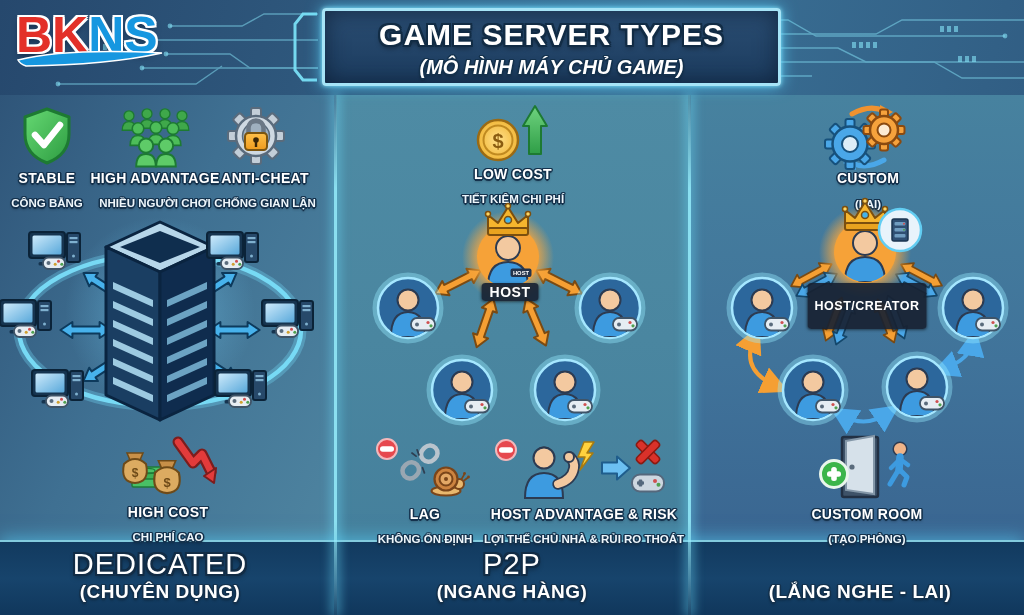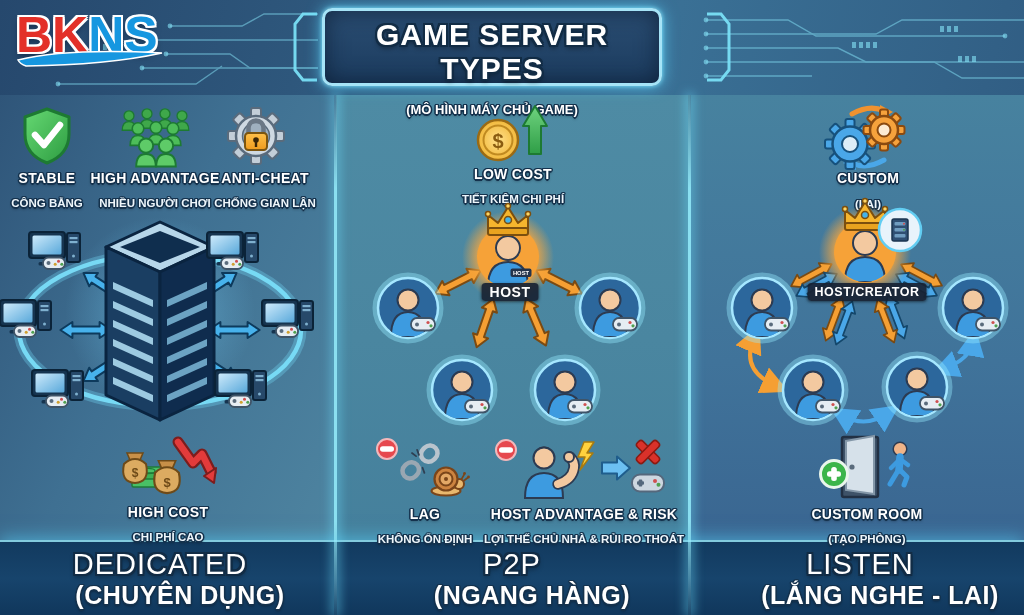--- a/index.html
+++ b/index.html
@@ -13,35 +13,35 @@
   .col{top:95px;height:445px;}
   #col-dedicated{left:0;width:336px;background:linear-gradient(115deg,#2f5579 0%,#3f7092 45%,#4e84a0 100%);}
   #col-p2p{left:336px;width:354px;background:linear-gradient(180deg,#4e8ba4 0%,#4a86a0 55%,#45809c 100%);}
   #col-listen{left:690px;width:334px;background:linear-gradient(180deg,#47829f 0%,#40739a 60%,#3a6691 100%);}
   #bottombar{left:0;top:540px;width:1024px;height:75px;
     background:linear-gradient(180deg,#123a5f 0%,#17446c 50%,#10375c 100%);
     border-top:2px solid rgba(160,240,255,.8);box-shadow:0 -2px 16px rgba(90,215,255,.55);box-sizing:border-box;}
   .divider{top:95px;width:3px;height:520px;
     background:linear-gradient(180deg,rgba(140,235,255,.05),rgba(150,240,255,.85) 18%,rgba(150,240,255,.85) 82%,rgba(140,235,255,.1));
     box-shadow:0 0 11px 2px rgba(110,225,255,.6);}
-  #banner{left:322px;top:8px;width:340px;height:78px;box-sizing:border-box;text-align:center;
+  #banner{left:322px;top:8px;width:459px;height:78px;box-sizing:border-box;text-align:center;
     background:linear-gradient(180deg,#2a4d72 0%,#1c3c5f 100%);
-    border:3px solid #a6e4f7;border-radius:10px;
+    border:3px solid #a6e4f7;border-radius:4px;
     box-shadow:0 0 16px rgba(90,215,255,.85),0 0 4px rgba(160,240,255,.9),inset 0 0 22px rgba(8,22,42,.65);}
   #banner .t1{margin-top:7px;font-size:30px;font-weight:800;color:#fff;letter-spacing:1px;}
-  #banner .t2{font-size:13px;font-weight:800;color:#fff;margin-top:16px;}
+  #banner .t2{font-size:20px;font-weight:800;color:#fff;margin-top:4px;font-style:italic;}
   .olt{text-shadow:-1px -1px 0 #15324d,1px -1px 0 #15324d,-1px 1px 0 #15324d,1px 1px 0 #15324d,
     0 -1.5px 0 #15324d,0 1.5px 0 #15324d,-1.5px 0 0 #15324d,1.5px 0 0 #15324d,0 2px 3px rgba(0,0,0,.45);}
   .olt2{text-shadow:-2px -2px 0 #122c45,2px -2px 0 #122c45,-2px 2px 0 #122c45,2px 2px 0 #122c45,
     0 -2px 0 #122c45,0 2px 0 #122c45,-2px 0 0 #122c45,2px 0 0 #122c45,0 3px 5px rgba(0,0,0,.5);}
   .cx{position:absolute;transform:translateX(-50%);text-align:center;white-space:nowrap;}
   .en{font-size:14px;font-weight:800;color:#fff;letter-spacing:.3px;}
   .vi{font-size:11.5px;font-weight:800;color:#eef6fb;margin-top:12px;}
   .fo-en{font-size:29px;font-weight:400;color:#fff;letter-spacing:1px;}
-  .fo-vi{font-size:25px;font-weight:800;color:#fff;letter-spacing:.5px;margin-left:20px;}
+  .fo-vi{font-size:19px;font-weight:800;color:#fff;letter-spacing:.5px;}
   .badge{position:absolute;transform:translateX(-50%);background:rgba(24,34,50,.92);color:#fff;
     font-weight:800;border-radius:4px;letter-spacing:.5px;box-shadow:0 1px 3px rgba(0,0,0,.5);}
   #logo{left:16px;top:6px;font-size:50px;font-weight:900;letter-spacing:0;
     text-shadow:-2px -2px 0 #fff,2px -2px 0 #fff,-2px 2px 0 #fff,2px 2px 0 #fff,0 -2px 0 #fff,0 2px 0 #fff,
     -2px 0 0 #fff,2px 0 0 #fff,0 4px 6px rgba(0,15,35,.55);}
   .bk{color:#e33028}.ns{color:#1697e0}
 </style>
 </head>
 <body>
 
@@ -543,21 +543,21 @@
       <rect x="-5.5" y="-2" width="11" height="3.5" rx="1" fill="#6f9cc0"></rect>
       <rect x="-5.5" y="4" width="11" height="3.5" rx="1" fill="#6f9cc0"></rect>
       <circle cx="4" cy="-6.2" r="1" fill="#d05050"></circle>
         <circle cx="4" cy="-0.2" r="1" fill="#4fa050"></circle>
     </g>
     <use href="#av3" transform="translate(72,103)"></use>
     <use href="#av3" transform="translate(283,103)"></use>
     <use href="#av3" transform="translate(123,185)"></use>
     <use href="#av3" transform="translate(227,182)"></use>
   </svg>
-  <div class="badge" style="left:867px;top:283px;font-size:12.5px;padding:2px 7px">HOST/CREATOR</div>
+  <div class="badge" style="left:867px;top:283px;font-size:12.5px;padding:16px 7px">HOST/CREATOR</div>
 
   <svg class="abs" style="left:812px;top:434px" width="112" height="70">
     <g>
       <rect x="30" y="3" width="36" height="60" rx="2" fill="#3e5268" stroke="#223043" stroke-width="2.5"></rect>
       <polygon points="34,7 62,2 62,60 34,56" fill="#d6e1ea" stroke="#8497a8" stroke-width="2"></polygon>
       <circle cx="40" cy="33" r="2.6" fill="#5a6b7c"></circle>
     </g>
     <g>
       <circle cx="22" cy="40" r="13.5" fill="#3cb54a" stroke="#eaf6ec" stroke-width="3"></circle>
       <rect x="15" y="37.2" width="14" height="5.6" rx="2.5" fill="#fff"></rect>
@@ -572,16 +572,15 @@
       <path d="M0,-7 L8,-1" stroke="#3d9be0" stroke-width="4.5" stroke-linecap="round" fill="none"></path>
     </g>
   </svg>
   <div class="cx en olt" style="left:867px;top:506px">CUSTOM ROOM</div>
   <div class="cx vi olt" style="left:867px;top:521px">(TẠO PHÒNG)</div>
 
   <div class="cx fo-en olt2" style="left:160px;top:548px">DEDICATED</div>
   <div class="cx fo-vi olt" style="left:160px;top:581px">(CHUYÊN DỤNG)</div>
   <div class="cx fo-en olt2" style="left:512px;top:548px">P2P</div>
   <div class="cx fo-vi olt" style="left:512px;top:581px">(NGANG HÀNG)</div>
-  <div class="cx fo-en olt2" style="left:860px;top:548px">LISTEN</div>
   <div class="cx fo-vi olt" style="left:860px;top:581px">(LẮNG NGHE - LAI)</div>
 
 </div>
 
 </body></html>

